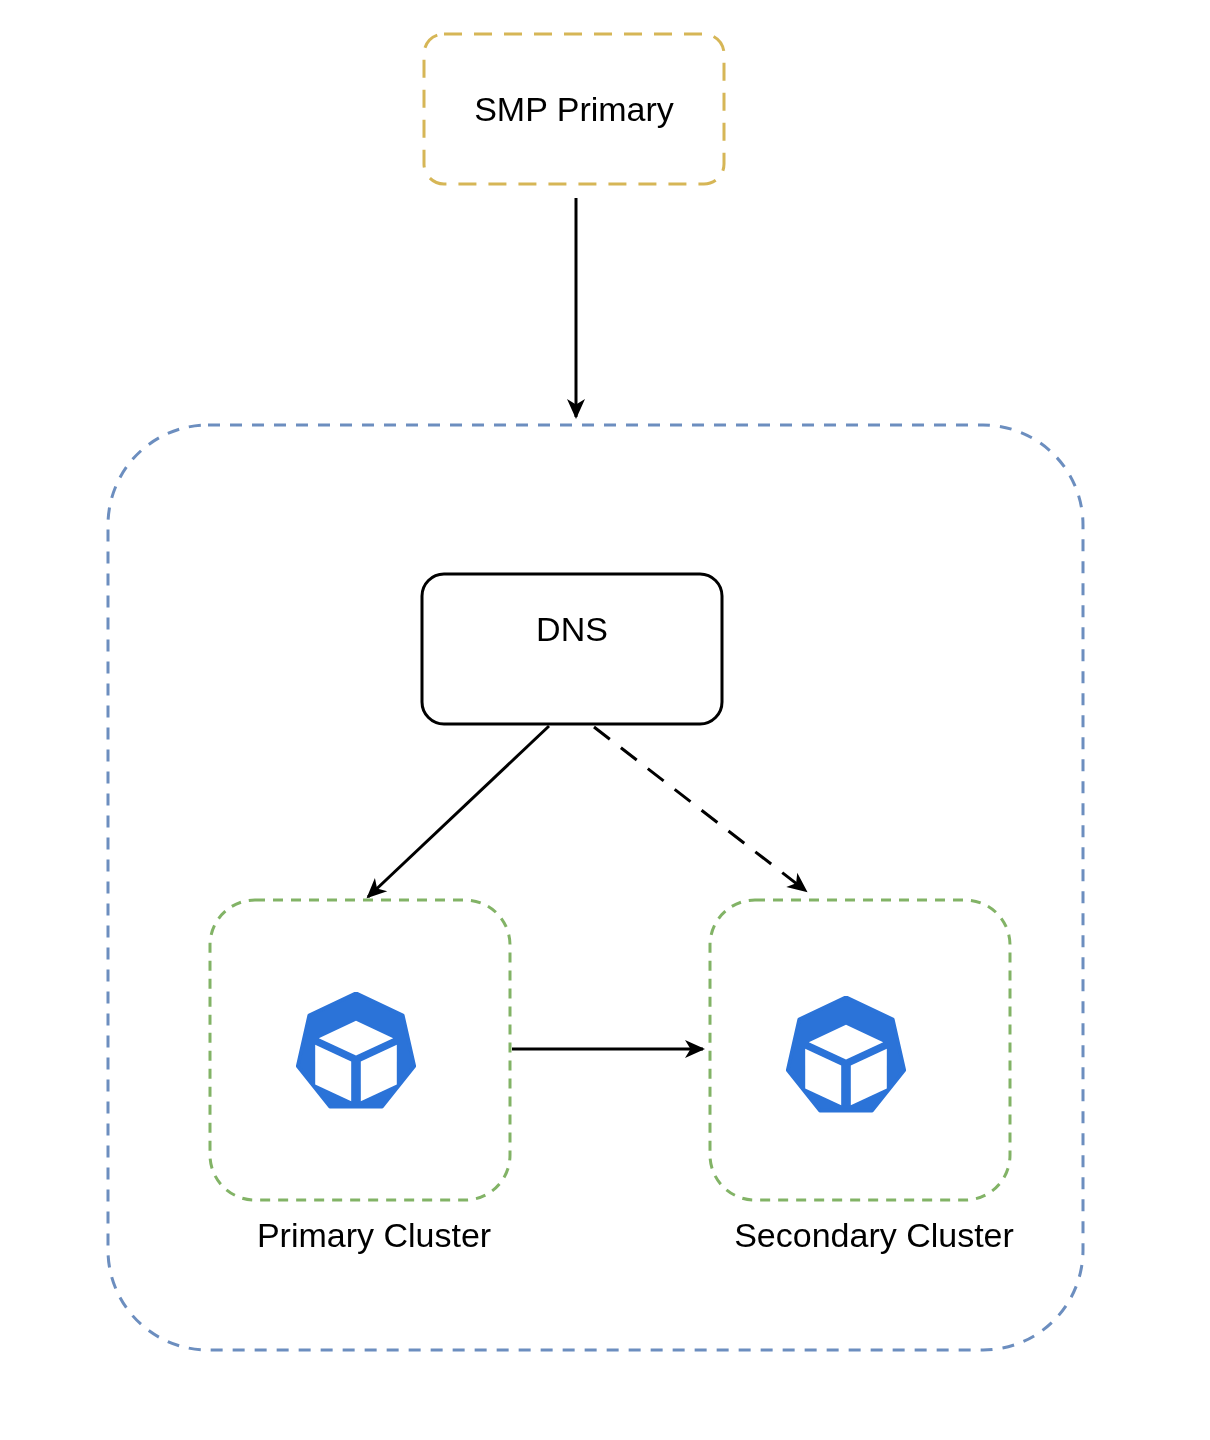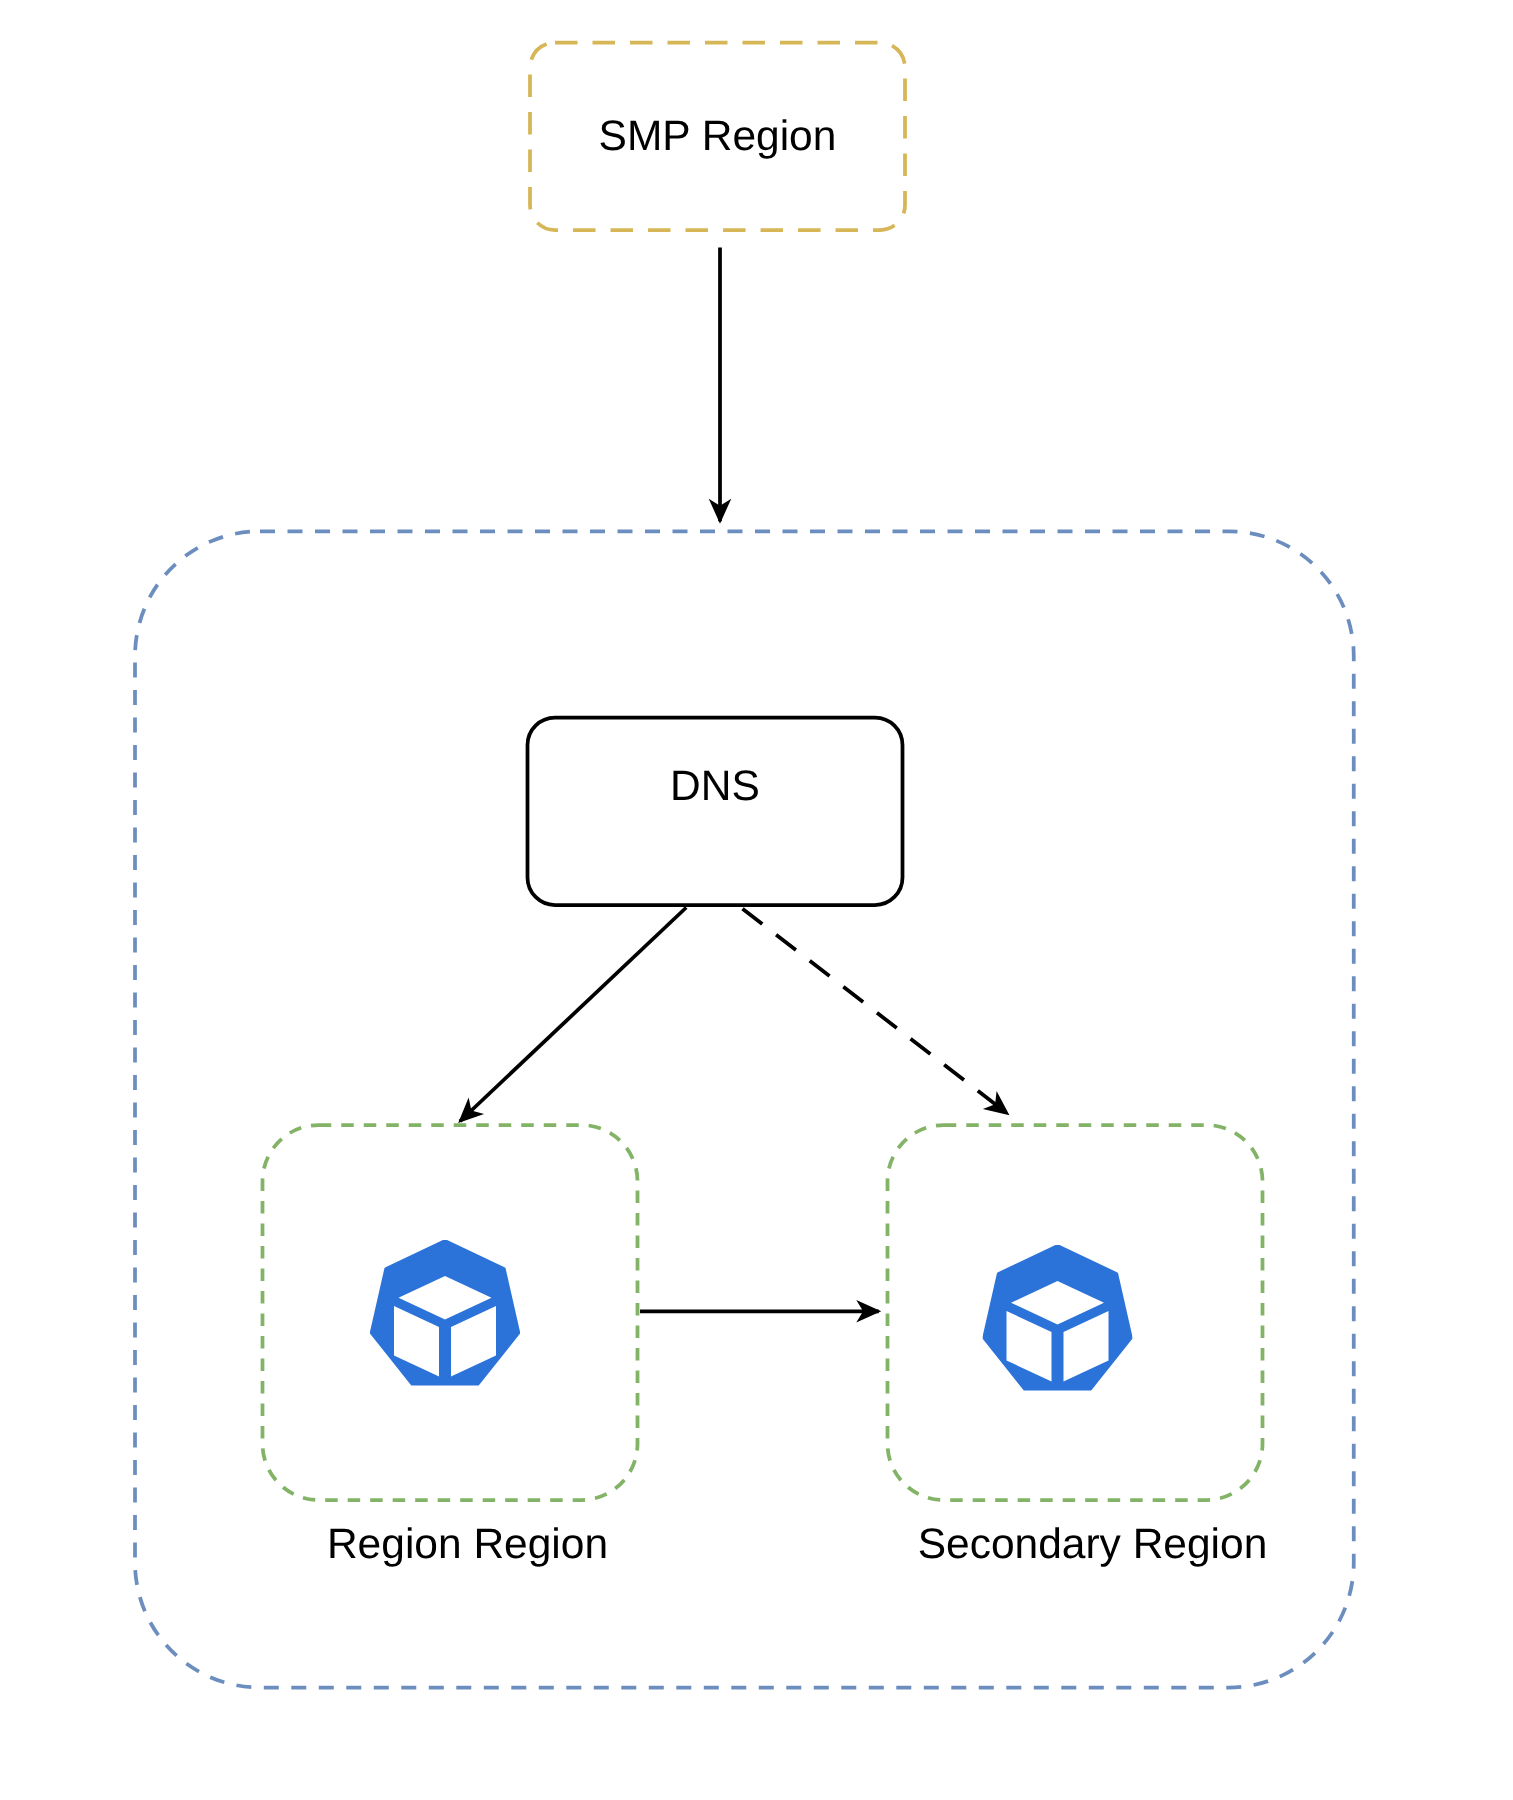--- a/index.html
+++ b/index.html
@@ -74,21 +74,21 @@
     <line x1="549" y1="726" x2="368" y2="897" stroke="#000000" stroke-width="3" marker-end="url(#arrowhead)"></line>
 
     <line x1="594" y1="727" x2="806" y2="891" stroke="#000000" stroke-width="3" stroke-dasharray="20 14" marker-end="url(#arrowhead)"></line>
 
     <line x1="512" y1="1049" x2="703" y2="1049" stroke="#000000" stroke-width="3" marker-end="url(#arrowhead)"></line>
 
     <use href="#workload-icon" x="296" y="992" width="120" height="120"></use>
     <use href="#workload-icon" x="786" y="996" width="120" height="120"></use>
   </svg>
 
-  <div class="label label-smp">SMP Region</div>
+  <div class="label label-smp">SMP Primary</div>
 
   <div class="label label-dns">DNS</div>
 
-  <div class="label label-primary">Region Region</div>
+  <div class="label label-primary">Primary Cluster</div>
 
-  <div class="label label-secondary">Secondary Region</div>
+  <div class="label label-secondary">Secondary Cluster</div>
 
 </div>
 
 </body></html>

